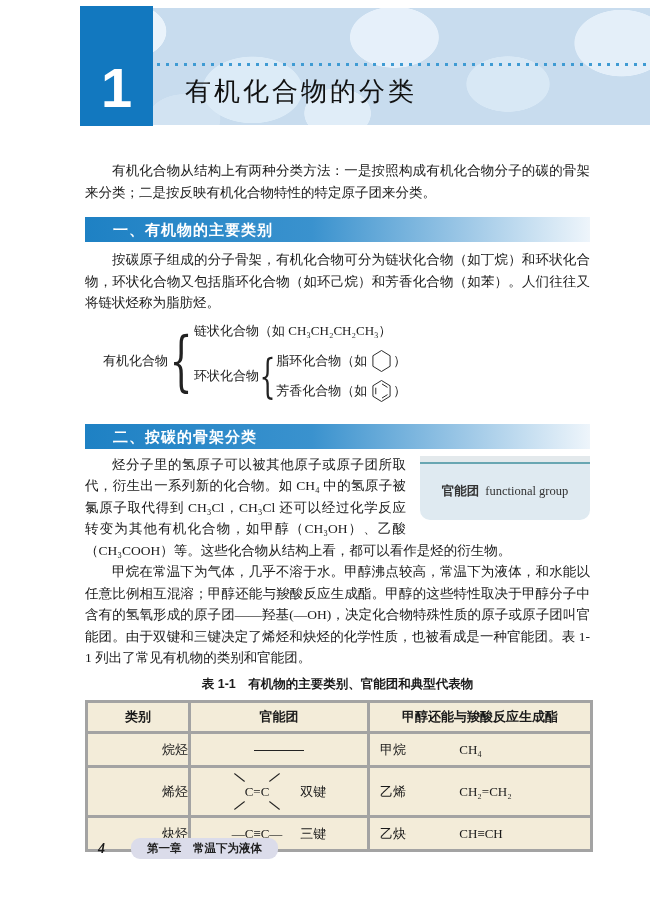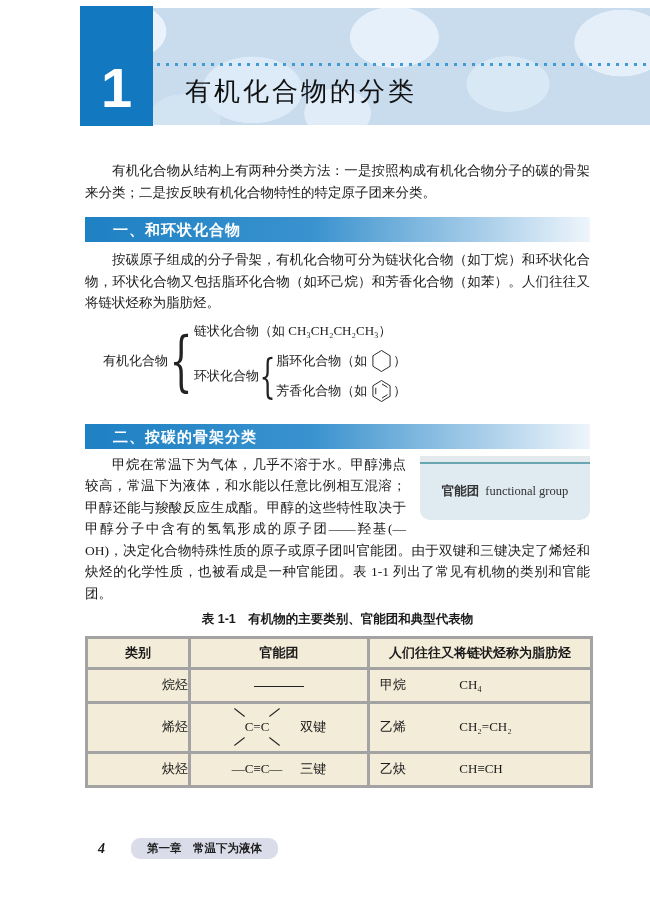--- a/index.html
+++ b/index.html
@@ -93,21 +93,21 @@
     <div class="chapter-title">有机化合物的分类</div>
   </div>
   <div class="chapter-box">
     <span class="chapter-num">1</span>
   </div>
 
   <div class="content">
 
     <p>有机化合物从结构上有两种分类方法：一是按照构成有机化合物分子的碳的骨架来分类；二是按反映有机化合物特性的特定原子团来分类。</p>
 
-    <div class="secbar">一、和环状化合物</div>
+    <div class="secbar">一、有机物的主要类别</div>
 
     <p class="p-after-bar">按碳原子组成的分子骨架，有机化合物可分为链状化合物（如丁烷）和环状化合物，环状化合物又包括脂环化合物（如环己烷）和芳香化合物（如苯）。人们往往又将链状烃称为脂肪烃。</p>
 
     <div class="tree">
       <span>有机化合物</span>
       <span class="brace outer">{</span>
       <div class="tree-l1">
         <div class="ring-item">链状化合物（如 CH₃CH₂CH₂CH₃）</div>
         <div class="tree-row">
           <span>环状化合物</span>
@@ -139,36 +139,37 @@
 
     <div class="s2-body">
       <aside class="fgbox">
         <div class="fgbox-cap"></div>
         <div class="fgbox-rule"></div>
         <div class="fgbox-body">
           <span class="fgbox-cn">官能团</span>
           <span>functional group</span>
         </div>
       </aside>
+      <p>烃分子里的氢原子可以被其他原子或原子团所取代，衍生出一系列新的化合物。如 CH₄ 中的氢原子被氯原子取代得到 CH₃Cl，CH₃Cl 还可以经过化学反应转变为其他有机化合物，如甲醇（CH₃OH）、乙酸（CH₃COOH）等。这些化合物从结构上看，都可以看作是烃的衍生物。</p>
       <p>甲烷在常温下为气体，几乎不溶于水。甲醇沸点较高，常温下为液体，和水能以任意比例相互混溶；甲醇还能与羧酸反应生成酯。甲醇的这些特性取决于甲醇分子中含有的氢氧形成的原子团——羟基(—OH)，决定化合物特殊性质的原子或原子团叫官能团。由于双键和三键决定了烯烃和炔烃的化学性质，也被看成是一种官能团。表 1-1 列出了常见有机物的类别和官能团。</p>
     </div>
 
     <div class="tcaption">表 1-1　有机物的主要类别、官能团和典型代表物</div>
 
     <table>
       <colgroup>
           <col class="c1">
           <col class="c2">
           <col class="c3">
         </colgroup>
       <tbody>
           <tr>
         <th>类别</th>
         <th>官能团</th>
-        <th>人们往往又将链状烃称为脂肪烃</th>
+        <th>甲醇还能与羧酸反应生成酯</th>
       </tr>
       <tr class="r1">
         <td class="cat">烷烃</td>
         <td class="mid"><span class="dashline"></span></td>
         <td class="cell3">
           <span class="cname">甲烷</span>
           <span>CH₄</span>
         </td>
       </tr>
       <tr class="r2">

